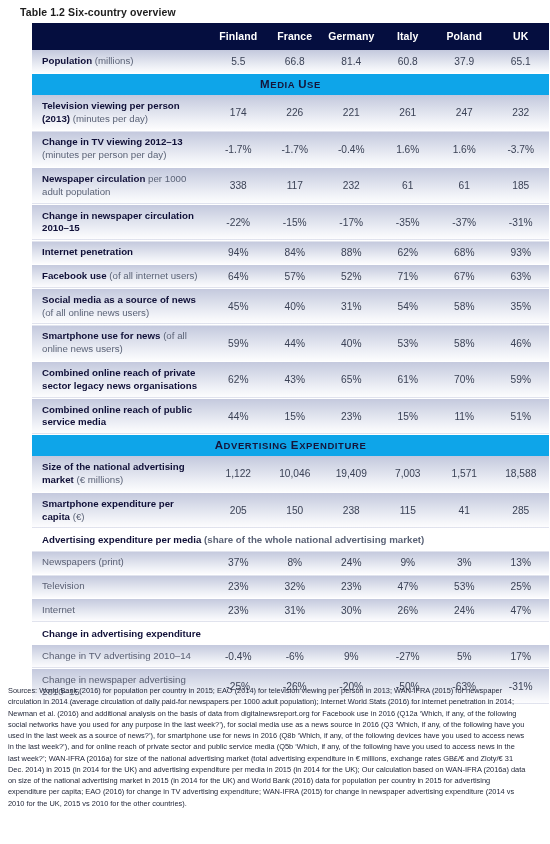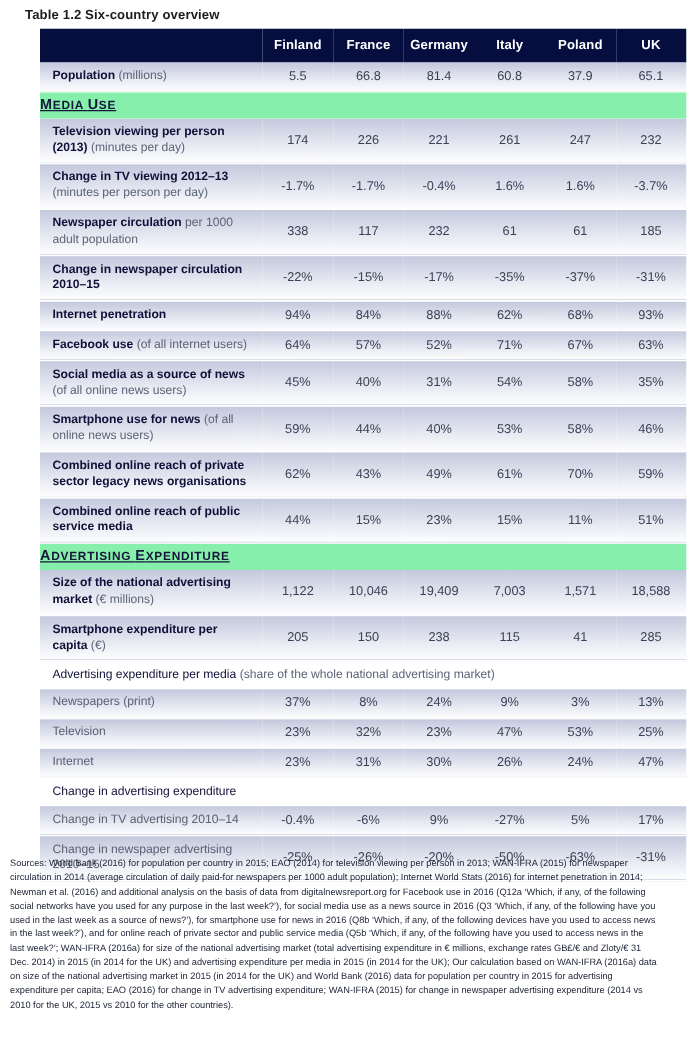--- a/index.html
+++ b/index.html
@@ -51,28 +51,27 @@
     text-align: center;
     padding: 7px 0 8px 0;
     border: 0;
     vertical-align: middle;
     letter-spacing: 0.1px;
   }
   tr.head th.lbl { text-align: left; }
 
   
   tr.band td {
-    background: #86efac;
+    background: #0ea5e9;
     color: #15153a;
     font-size: 9.5px;
     font-weight: bold;
-    text-align: left;
+    text-align: center;
     padding: 4px 0 5px 0;
     letter-spacing: 0.6px;
-    text-decoration: underline;
   }
   tr.band td .sc { font-size: 11.5px; }
 
   
   tr.data td {
     background: linear-gradient(to bottom, #c3c8dd 0%, #d6dae8 32%, #eef0f6 72%, #fdfdfe 100%);
     font-size: 9.7px;
     color: #31384f;
     padding: 0;
     vertical-align: middle;
@@ -100,22 +99,22 @@
   tr.data.plain td.lbl { color: #5a6074; font-weight: normal; }
   tr.data.plain td.lbl b { font-weight: normal; color: #5a6074; }
 
   
   tr.sub td {
     background: #ffffff;
     padding: 5px 8px 5px 10px;
     font-size: 9.7px;
     border-bottom: 1px solid #ffffff;
   }
-  tr.sub td b { color: #101038; font-weight: normal; }
-  tr.sub td span.sub { color: #5b6377; font-weight: normal; }
+  tr.sub td b { color: #101038; font-weight: bold; }
+  tr.sub td span.sub { color: #5b6377; font-weight: bold; }
 
   .sources {
     position: absolute;
     left: 8px;
     top: 685px;
     width: 518px;
     font-size: 7.4px;
     line-height: 1.52;
     color: #22273a;
     text-align: left;
@@ -231,21 +230,21 @@
           <td class="num">44%</td>
           <td class="num">40%</td>
           <td class="num">53%</td>
           <td class="num">58%</td>
           <td class="num">46%</td>
         </tr>
         <tr class="data">
           <td class="lbl"><b>Combined online reach of private sector legacy news organisations</b><span class="sub"></span></td>
           <td class="num">62%</td>
           <td class="num">43%</td>
-          <td class="num">49%</td>
+          <td class="num">65%</td>
           <td class="num">61%</td>
           <td class="num">70%</td>
           <td class="num">59%</td>
         </tr>
         <tr class="data">
           <td class="lbl"><b>Combined online reach of public service media</b><span class="sub"></span></td>
           <td class="num">44%</td>
           <td class="num">15%</td>
           <td class="num">23%</td>
           <td class="num">15%</td>

